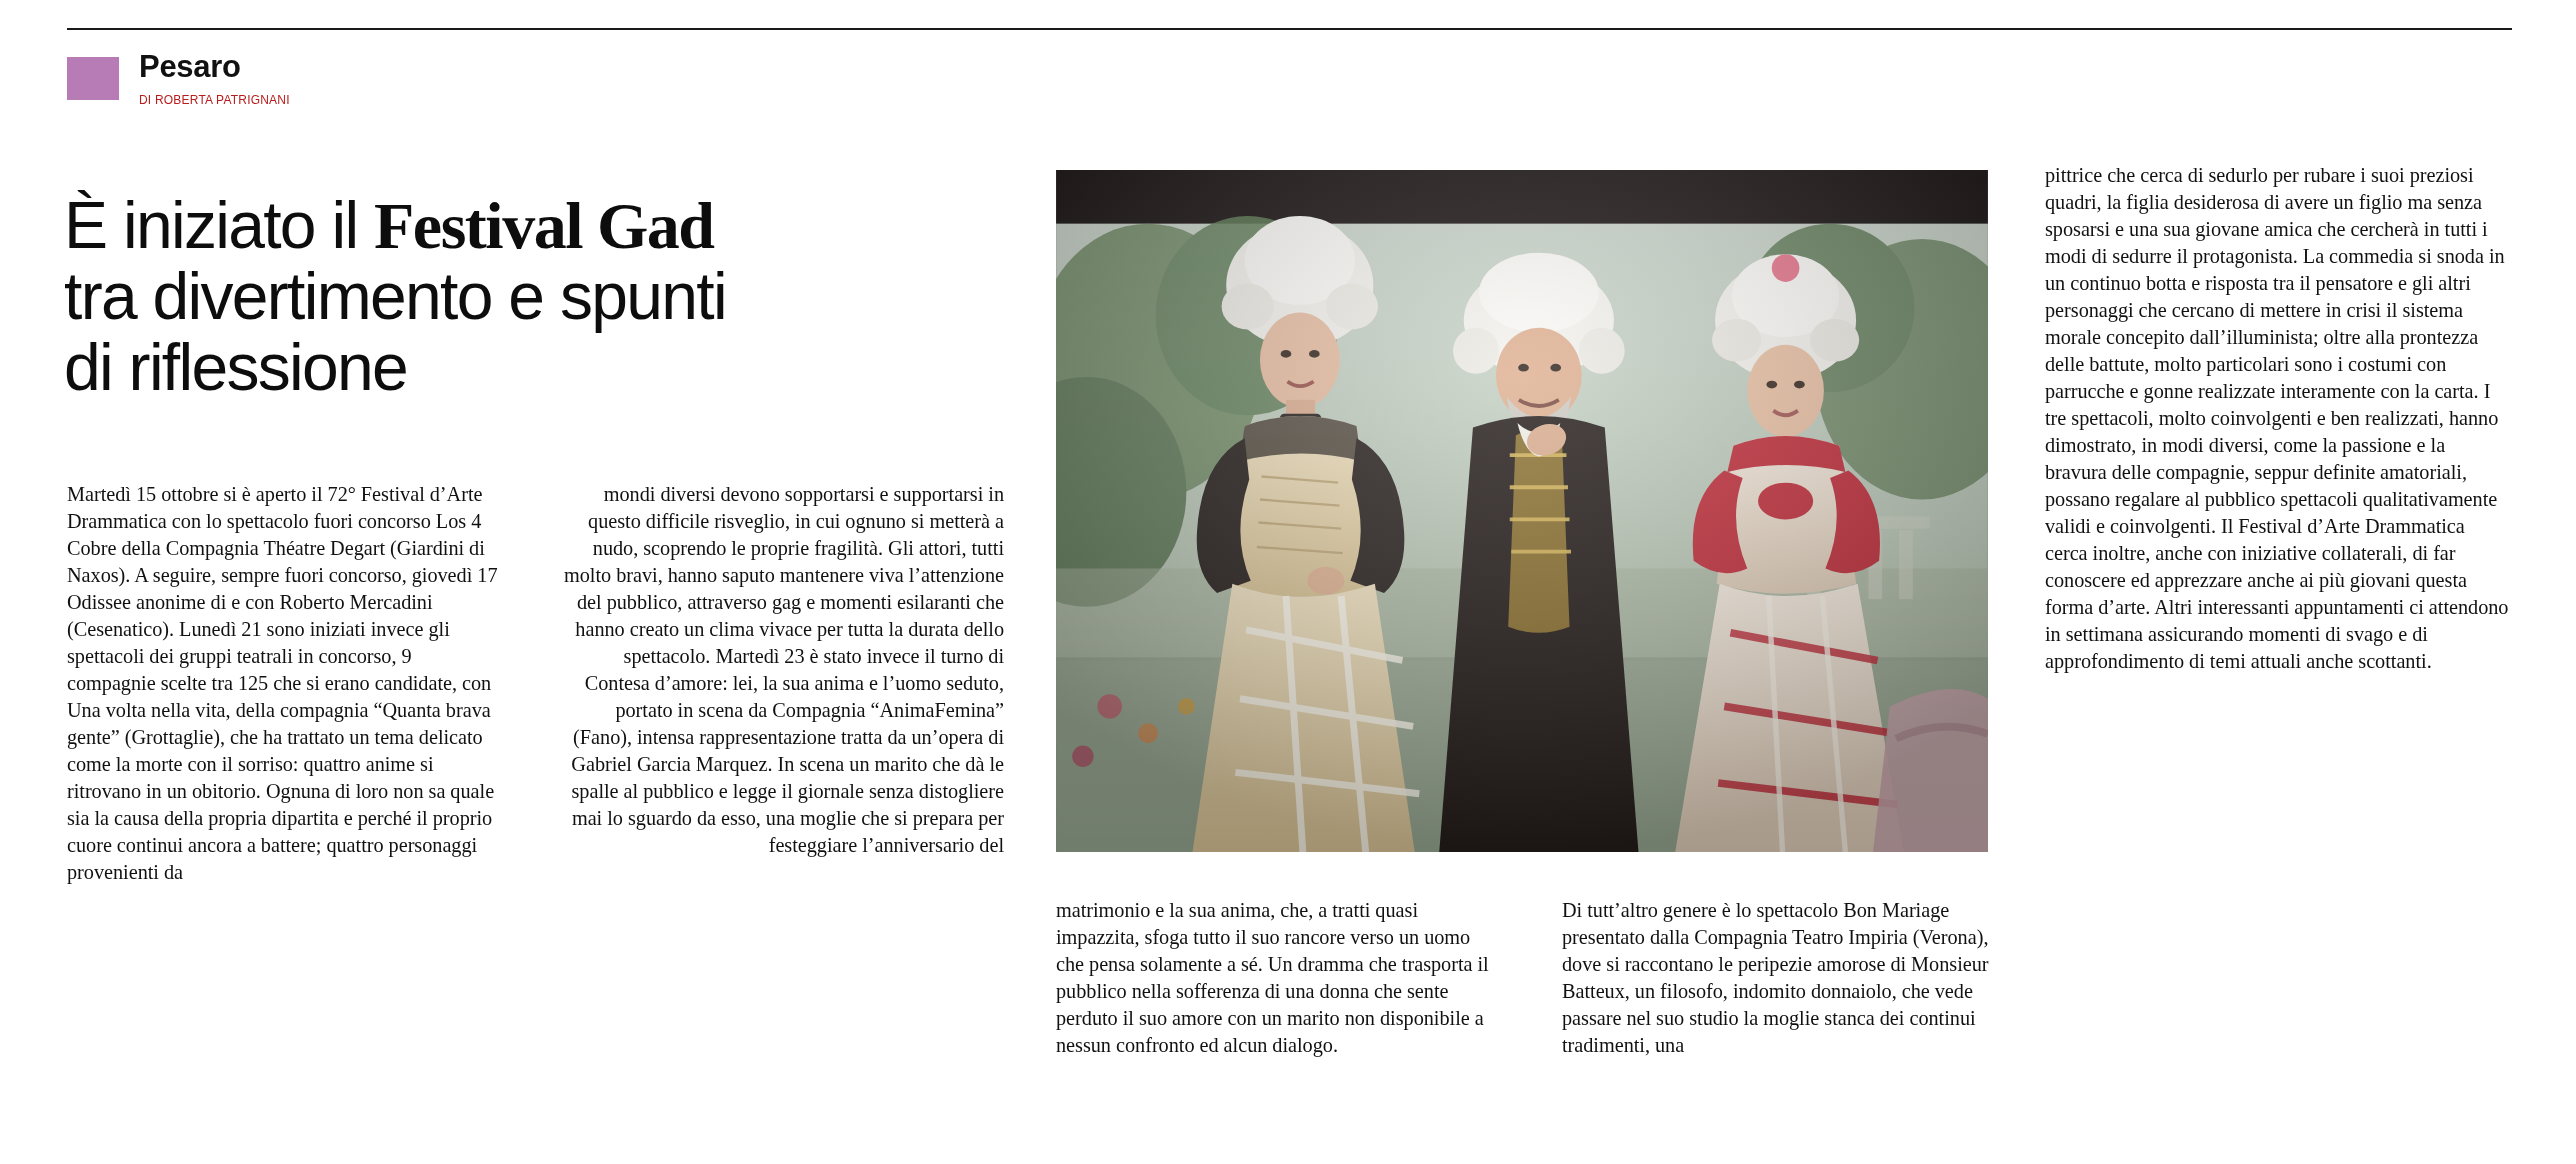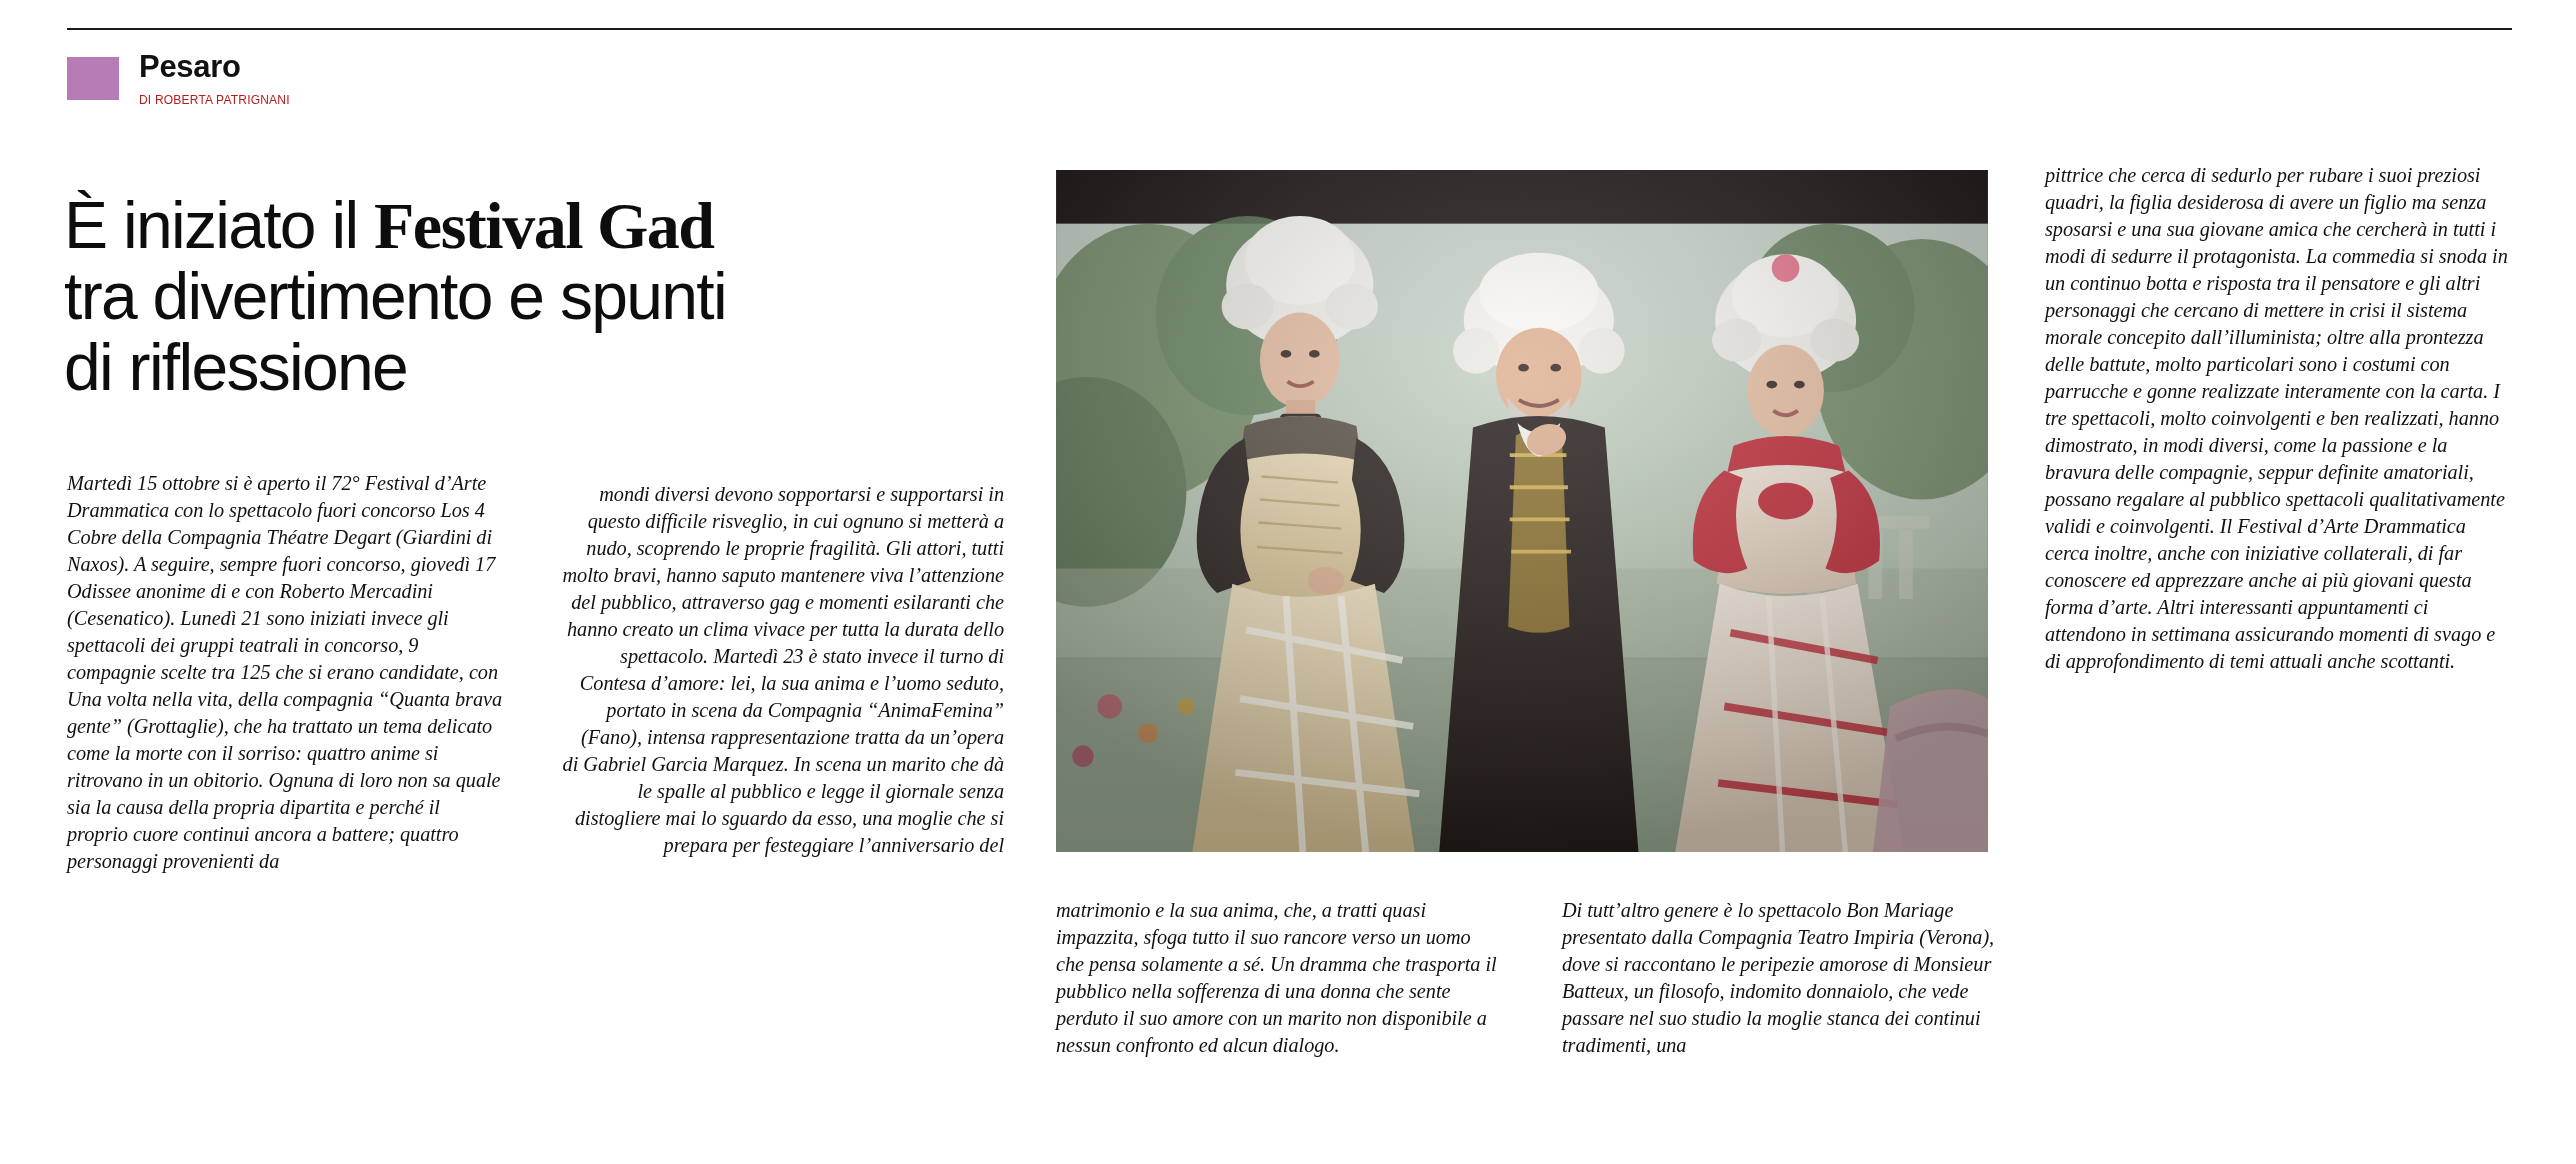--- a/index.html
+++ b/index.html
@@ -90,23 +90,23 @@
 
   
   .col {
     position: absolute;
     font-size: 20.3px;
     line-height: 27px;
     text-align: left;
     color: #111;
     letter-spacing: -0.04px;
   }
-  .col p { margin: 0; font-style: italic; }
-
-  #col1 { left: 67px;  top: 470px;  width: 437px; }
+  .col p { margin: 0; }
+
+  #col1 { left: 67px;  top: 481px;  width: 437px; }
   #col2 { left: 561px; top: 481px;  width: 443px; text-align: right; }
   #col3 { left: 1056px; top: 897px; width: 443px; }
   #col4 { left: 1550px; top: 897px; width: 437px; margin-left: 12px; }
   #col5 { left: 2045px; top: 162px;  width: 464px; }
 
   
   .photo {
     position: absolute;
     left: 1056px;
     top: 170px;

